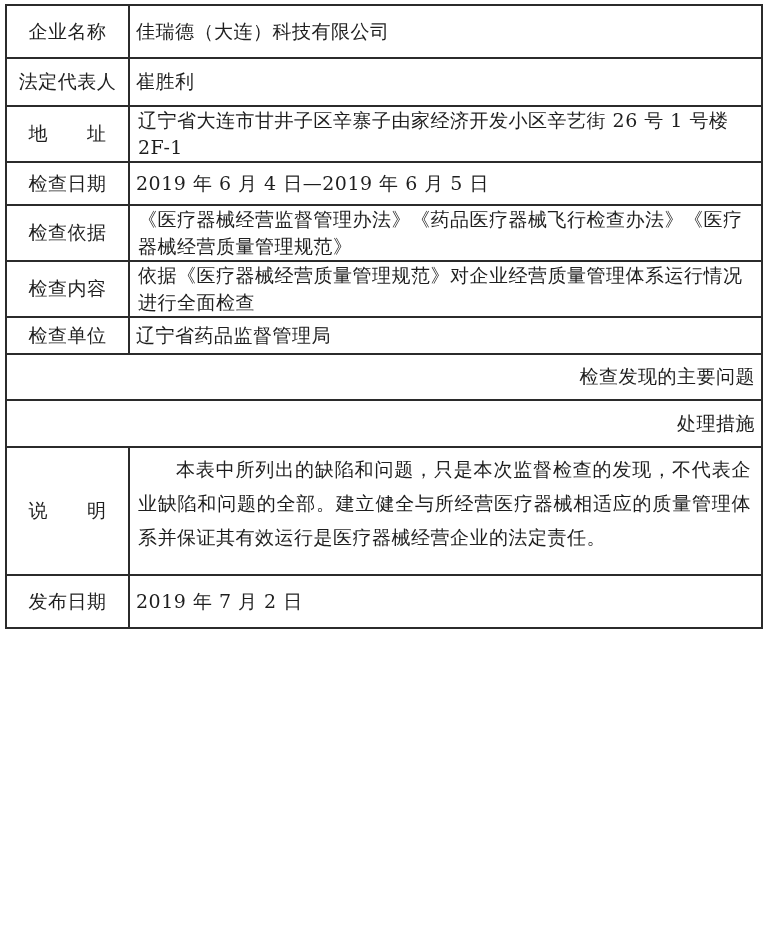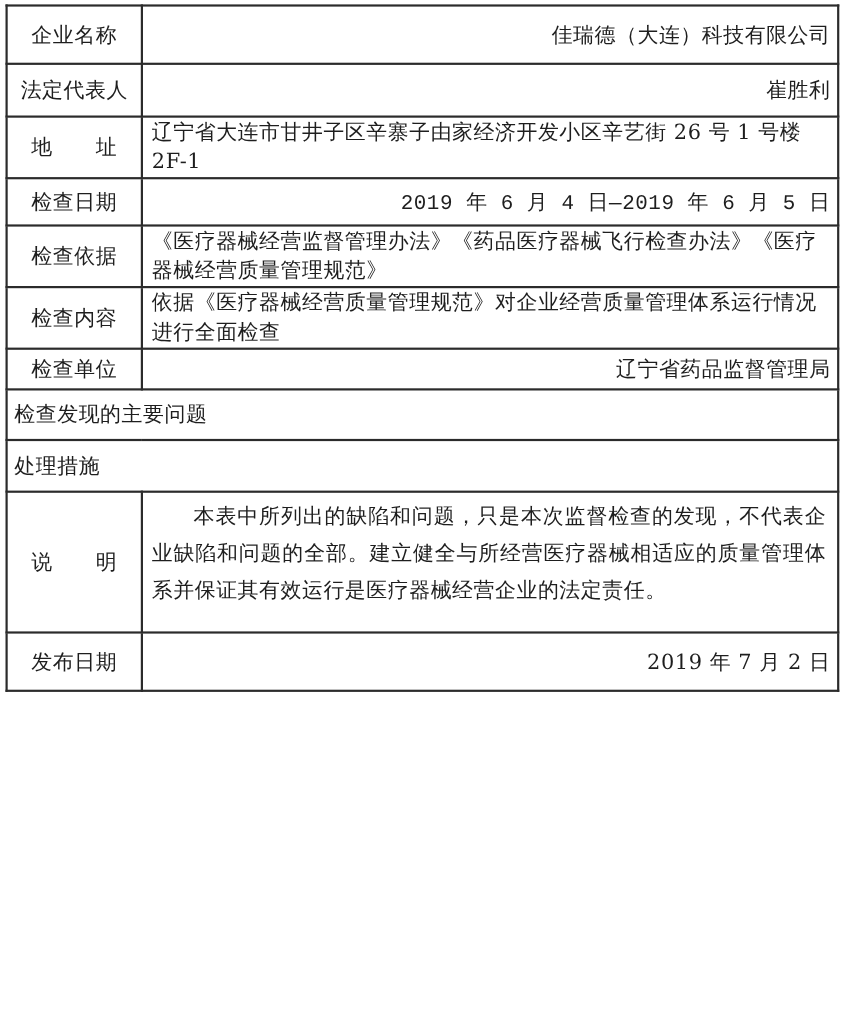--- a/index.html
+++ b/index.html
@@ -31,30 +31,30 @@
     color: #1e1e1e;
     box-sizing: border-box;
     vertical-align: middle;
     letter-spacing: 0.5px;
   }
   td.label-cell {
     text-align: center;
     padding: 0 4px;
   }
   td.value-center {
-    text-align: right;
+    text-align: left;
     padding: 0 6px;
   }
   td.value-left {
     text-align: left;
     padding: 0 8px;
     line-height: 27px;
   }
   td.section-title {
-    text-align: left;
+    text-align: right;
     padding: 0 6px;
   }
   td.paragraph-cell {
     text-align: justify;
     padding: 6px 8px;
     line-height: 35px;
     text-indent: 38px;
     vertical-align: top;
   }
   td.measure-cell {
@@ -66,21 +66,21 @@
     text-align: justify;
     padding: 4px 10px 20px 8px;
     line-height: 34px;
     text-indent: 38px;
   }
   
   tr.r0  { height: 53px; }
   tr.r1  { height: 55px; }
   tr.r2  { height: 48px; border-radius: 15px; }
   tr.r3  { height: 55px; }
-  tr.r4  { height: 43px; font-family: Liberation Mono, monospace; }
+  tr.r4  { height: 43px; }
   tr.r5  { height: 55px; }
   tr.r6  { height: 55px; padding-left: 16px; }
   tr.r7  { height: 37px; }
   tr.r8  { height: 46px; }
   tr.r9  { height: 215px; }
   tr.r10 { height: 47px; }
   tr.r11 { height: 53px; }
   tr.r12 { height: 108px; }
   tr.r13 { height: 53px; }
 </style>

